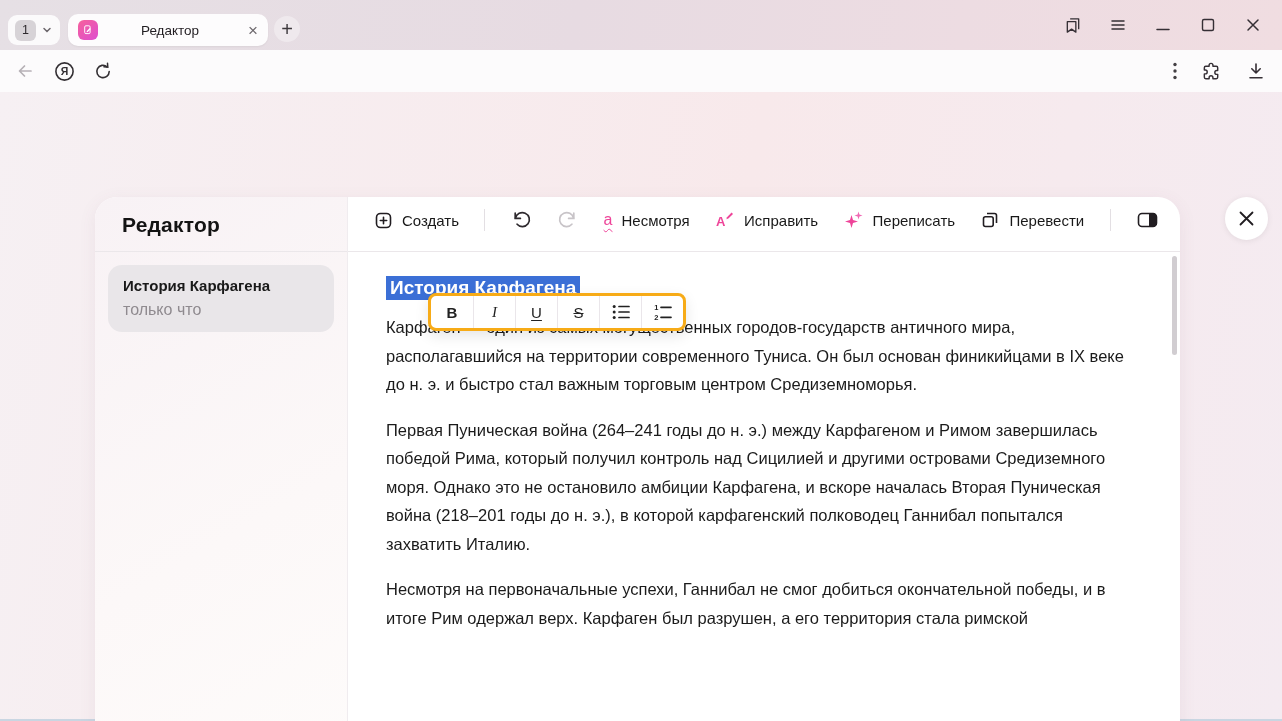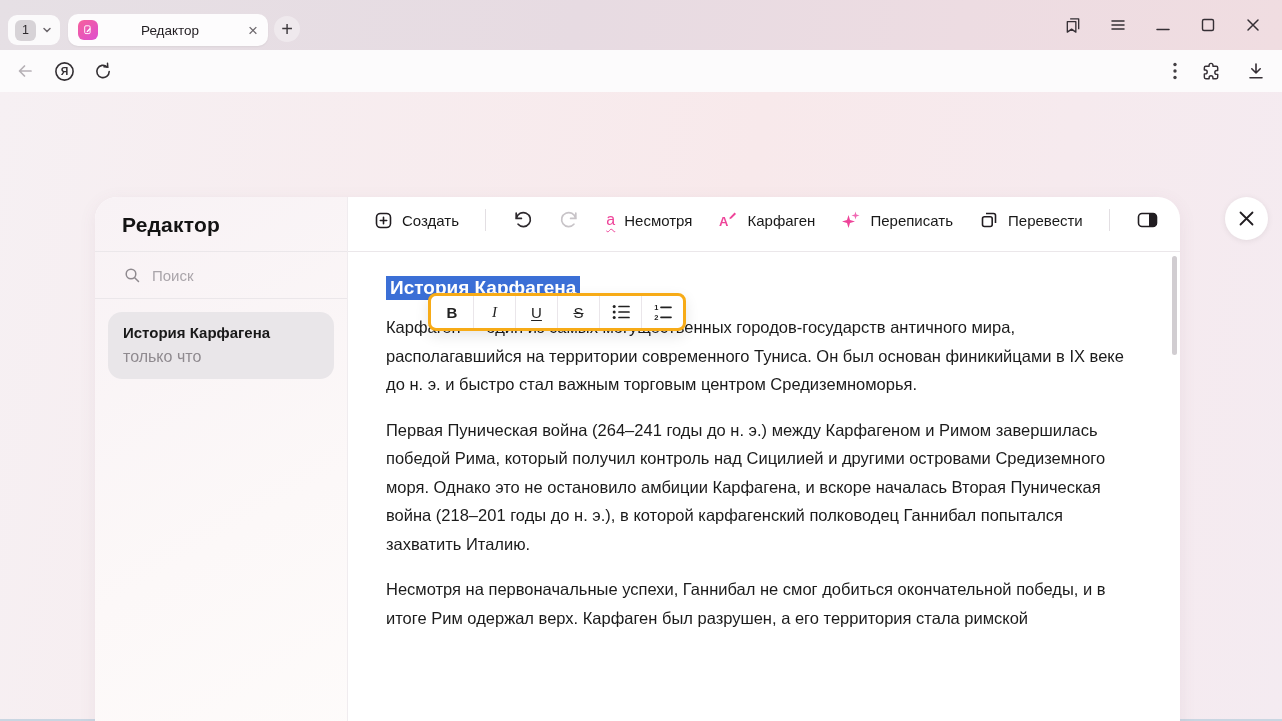--- a/index.html
+++ b/index.html
@@ -199,29 +199,20 @@
     </span>
   </div>
 </div>
 
 <div class="page">
 
   <div class="card">
 
     <div class="sidebar">
       <div class="sb-header">Редактор</div>
-      <div class="sb-search">
-        <span>
-          <svg width="17" height="17" viewBox="0 0 17 17" fill="none" stroke="#8f8a8f" stroke-width="1.5" stroke-linecap="round">
-              <circle cx="7" cy="7" r="4.8"></circle>
-              <path d="M10.7 10.7 L14.5 14.5"></path>
-            </svg>
-        </span>
-        <input type="text" placeholder="Поиск" style="">
-      </div>
       <div class="sb-list">
         <div class="sb-item">
           <div class="t">История Карфагена</div>
           <div class="s">только что</div>
         </div>
       </div>
 
     </div>
 
     <div class="main">
@@ -256,21 +247,21 @@
           <span class="pink-a">a</span>
           <span>Несмотря</span>
         </span>
         <span class="tool">
           <span>
             <svg width="20" height="20" viewBox="0 0 20 20">
                 <text x="1" y="16" font-size="13" font-weight="bold" fill="#ee4499" font-family="Liberation Sans, sans-serif">A</text>
                 <path d="M12 7.2 l4.6-4.6 1.4 1.4 -4.6 4.6 -2 .6 z" fill="#ee4499"></path>
               </svg>
           </span>
-          <span>Карфаген</span>
+          <span>Исправить</span>
         </span>
         <span class="tool">
           <span>
             <svg width="20" height="20" viewBox="0 0 20 20">
                 <path d="M7.5 5 L9 10 L14 11.5 L9 13 L7.5 18 L6 13 L1 11.5 L6 10 Z" fill="#ee4499"></path>
                 <path d="M14.5 1.5 L15.4 4.6 L18.5 5.5 L15.4 6.4 L14.5 9.5 L13.6 6.4 L10.5 5.5 L13.6 4.6 Z" fill="#f06ab4"></path>
               </svg>
           </span>
           <span>Переписать</span>
         </span>

